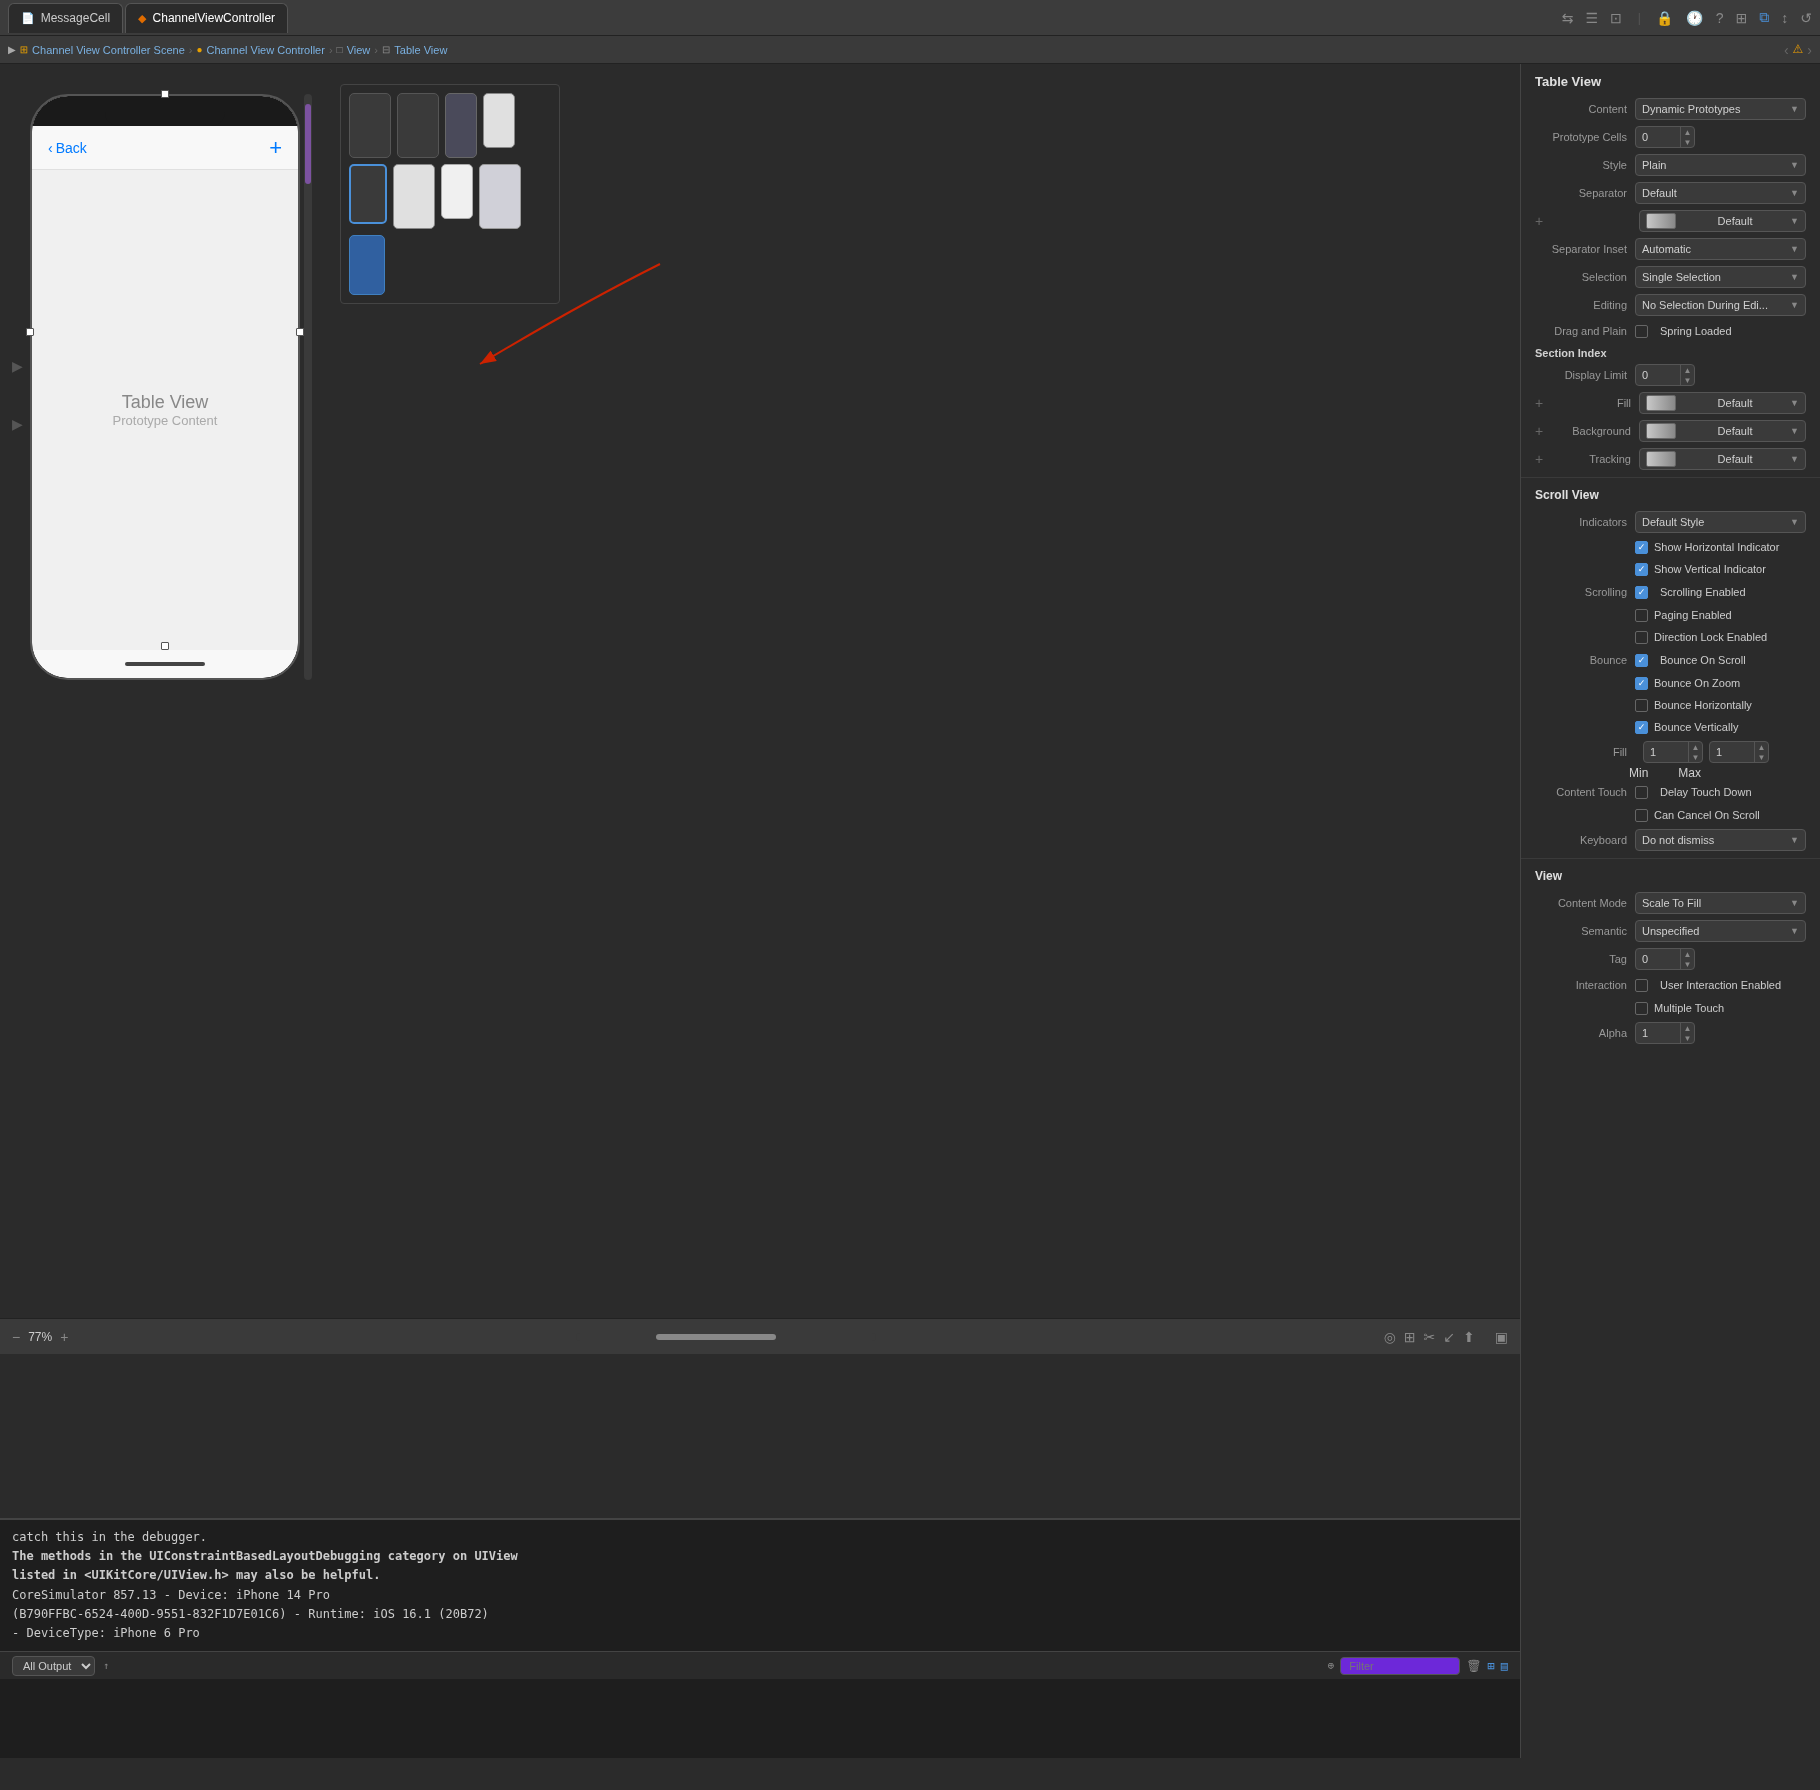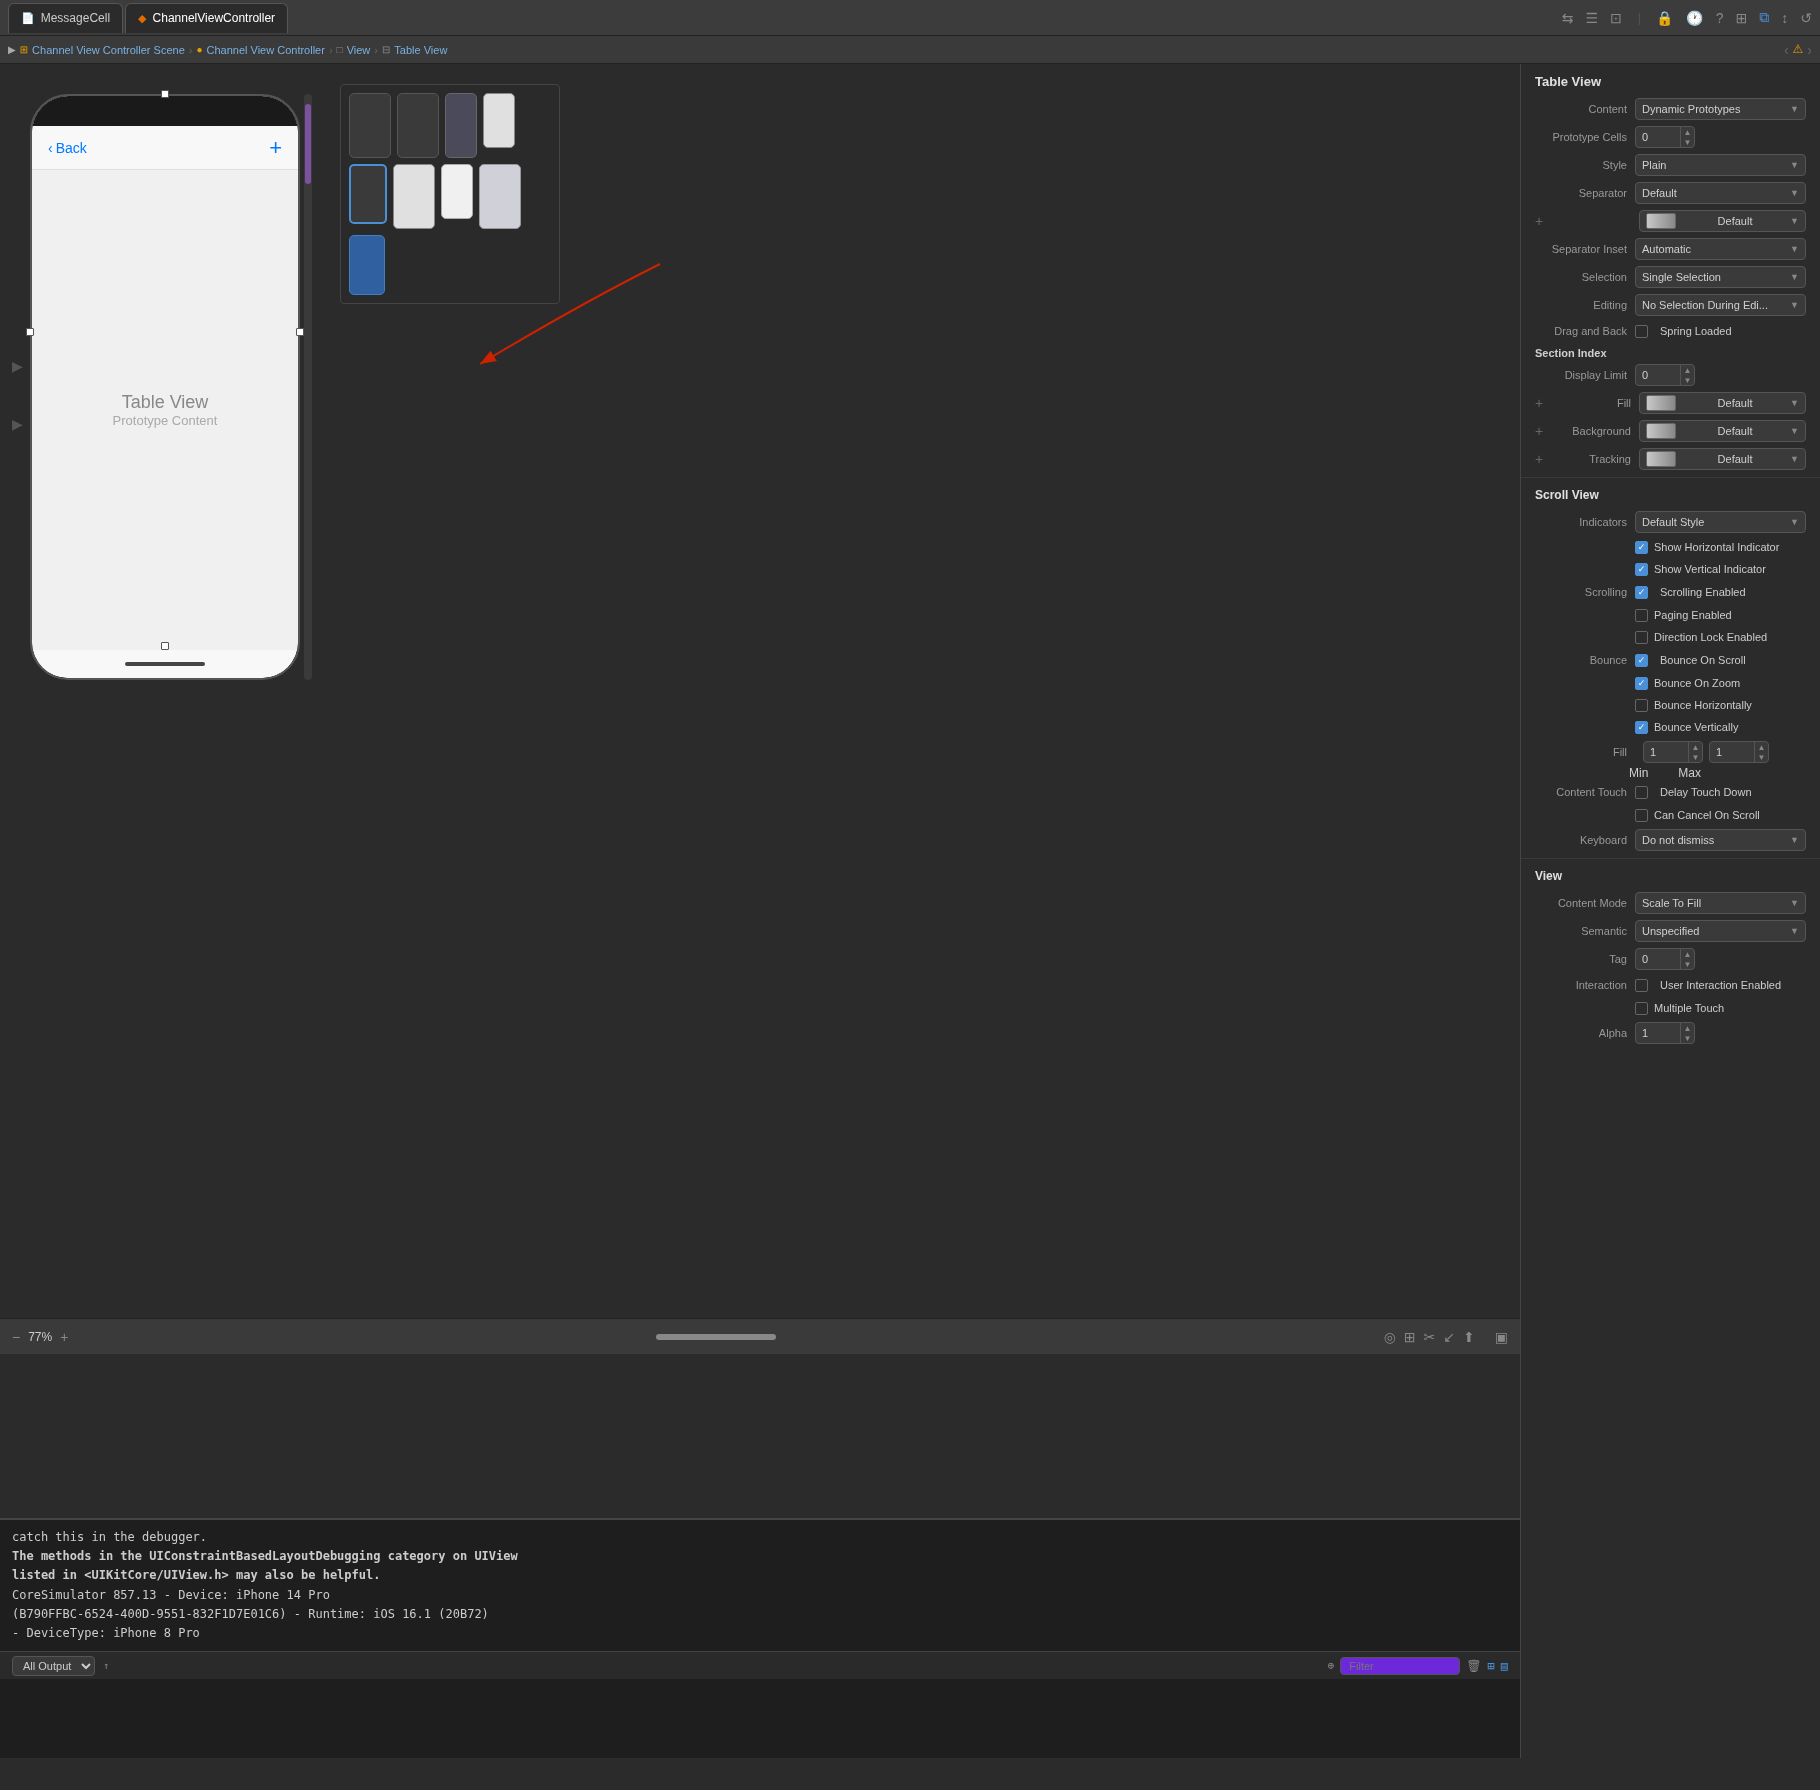--- a/index.html
+++ b/index.html
@@ -520,21 +520,21 @@
       </div>
     </div>
 
     <div class="console-area">
       <div class="console-text">
         <span>catch this in the debugger.</span><br>
         <span class="bold">The methods in the UIConstraintBasedLayoutDebugging category on UIView</span><br>
         <span class="bold">listed in &lt;UIKitCore/UIView.h&gt; may also be helpful.</span><br>
         <span>CoreSimulator 857.13 - Device: iPhone 14 Pro</span><br>
         <span>(B790FFBC-6524-400D-9551-832F1D7E01C6) - Runtime: iOS 16.1 (20B72)</span><br>
-        <span>- DeviceType: iPhone 8 Pro</span>
+        <span>- DeviceType: iPhone 6 Pro</span>
       </div>
       <div class="console-bar">
         <select>
           <option>All Output</option>
         </select>
         <span style="font-size:10px; color:#888;">↑</span>
         <div class="filter-area">
           <span style="color:#888; font-size:11px;">⊕</span>
           <input class="filter-input" placeholder="Filter" style="">
           <span style="color:#888; font-size:12px;">🗑</span>
@@ -628,21 +628,21 @@
       <span class="prop-label">Editing</span>
       <div class="prop-value">
         <div class="dropdown">
           <span>No Selection During Edi...</span>
           <span class="dropdown-arrow">▼</span>
         </div>
       </div>
     </div>
 
     <div class="spring-loaded-row">
-      <span class="prop-label">Drag and Back</span>
+      <span class="prop-label">Drag and Plain</span>
       <div style="display:flex; align-items:center; gap:6px;">
         <div class="checkbox"></div>
         <span class="checkbox-label">Spring Loaded</span>
       </div>
     </div>
 
     <div class="section-index-label">Section Index</div>
 
     <div class="prop-row">
       <span class="prop-label">Display Limit</span>

